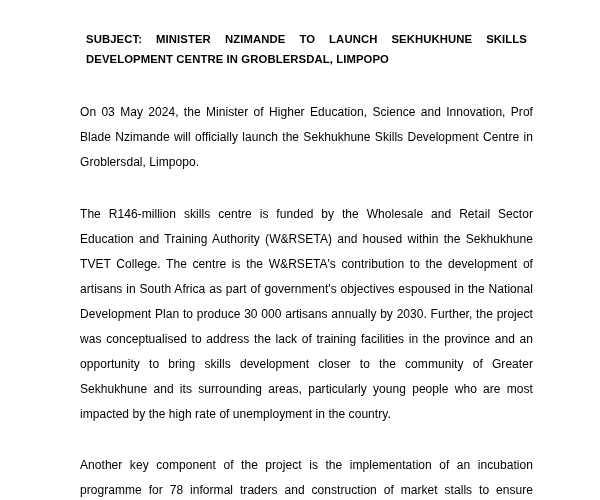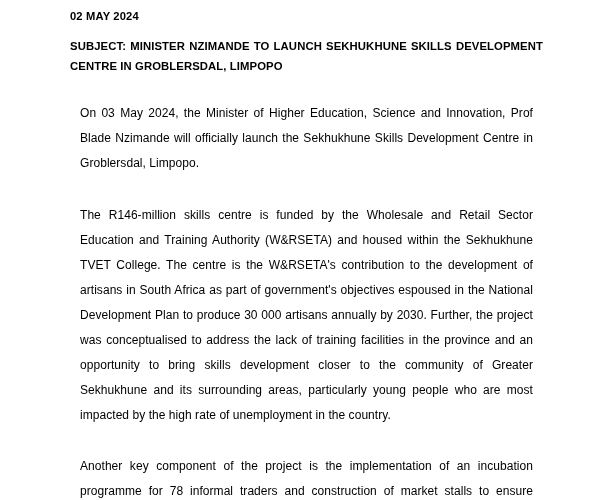--- a/index.html
+++ b/index.html
@@ -42,21 +42,21 @@
     padding-top: 9px;
   }
 
   .subject-heading {
     font-size: 11.3px;
     font-weight: bold;
     line-height: 19.5px;
     text-align: justify;
     text-justify: inter-word;
     letter-spacing: 0.1px;
-    margin: 0;
+    margin: 16px;
     padding-top: 14px;
   }
 
   .para {
     font-size: 12px;
     line-height: 25px;
     text-align: justify;
     text-justify: inter-word;
     margin: 10px;
     letter-spacing: 0.05px;
@@ -66,21 +66,20 @@
   .para-gap-2 { padding-top: 17px; }
   .para-gap-3 { padding-top: 16px; }
   .para-gap-4 { padding-top: 16px; }
 </style>
 </head>
 <body>
 
 <div id="page">
   <div id="doc-body">
 
-    <p class="date-line">02 MAY 2024</p>
 
     <p class="subject-heading">SUBJECT: MINISTER NZIMANDE TO LAUNCH SEKHUKHUNE SKILLS DEVELOPMENT CENTRE IN GROBLERSDAL, LIMPOPO</p>
 
     <p class="para para-gap-1">On 03 May 2024, the Minister of Higher Education, Science and Innovation, Prof Blade Nzimande will officially launch the Sekhukhune Skills Development Centre in Groblersdal, Limpopo.</p>
 
     <p class="para para-gap-2">The R146-million skills centre is funded by the Wholesale and Retail Sector Education and Training Authority (W&amp;RSETA) and housed within the Sekhukhune TVET College. The centre is the W&amp;RSETA's contribution to the development of artisans in South Africa as part of government's objectives espoused in the National Development Plan to produce 30 000 artisans annually by 2030. Further, the project was conceptualised to address the lack of training facilities in the province and an opportunity to bring skills development closer to the community of Greater Sekhukhune and its surrounding areas, particularly young people who are most impacted by the high rate of unemployment in the country.</p>
 
     <p class="para para-gap-3">Another key component of the project is the implementation of an incubation programme for 78 informal traders and construction of market stalls to ensure sustainability and benefit to the community.</p>
 
     <p class="para para-gap-4">Other dignitaries expected to attend the launch include the Premier of Limpopo, Mr Stanley Mathabatha and Limpopo MEC of Education Ms Mavhungu Lerule- Ramakhanya.</p>

